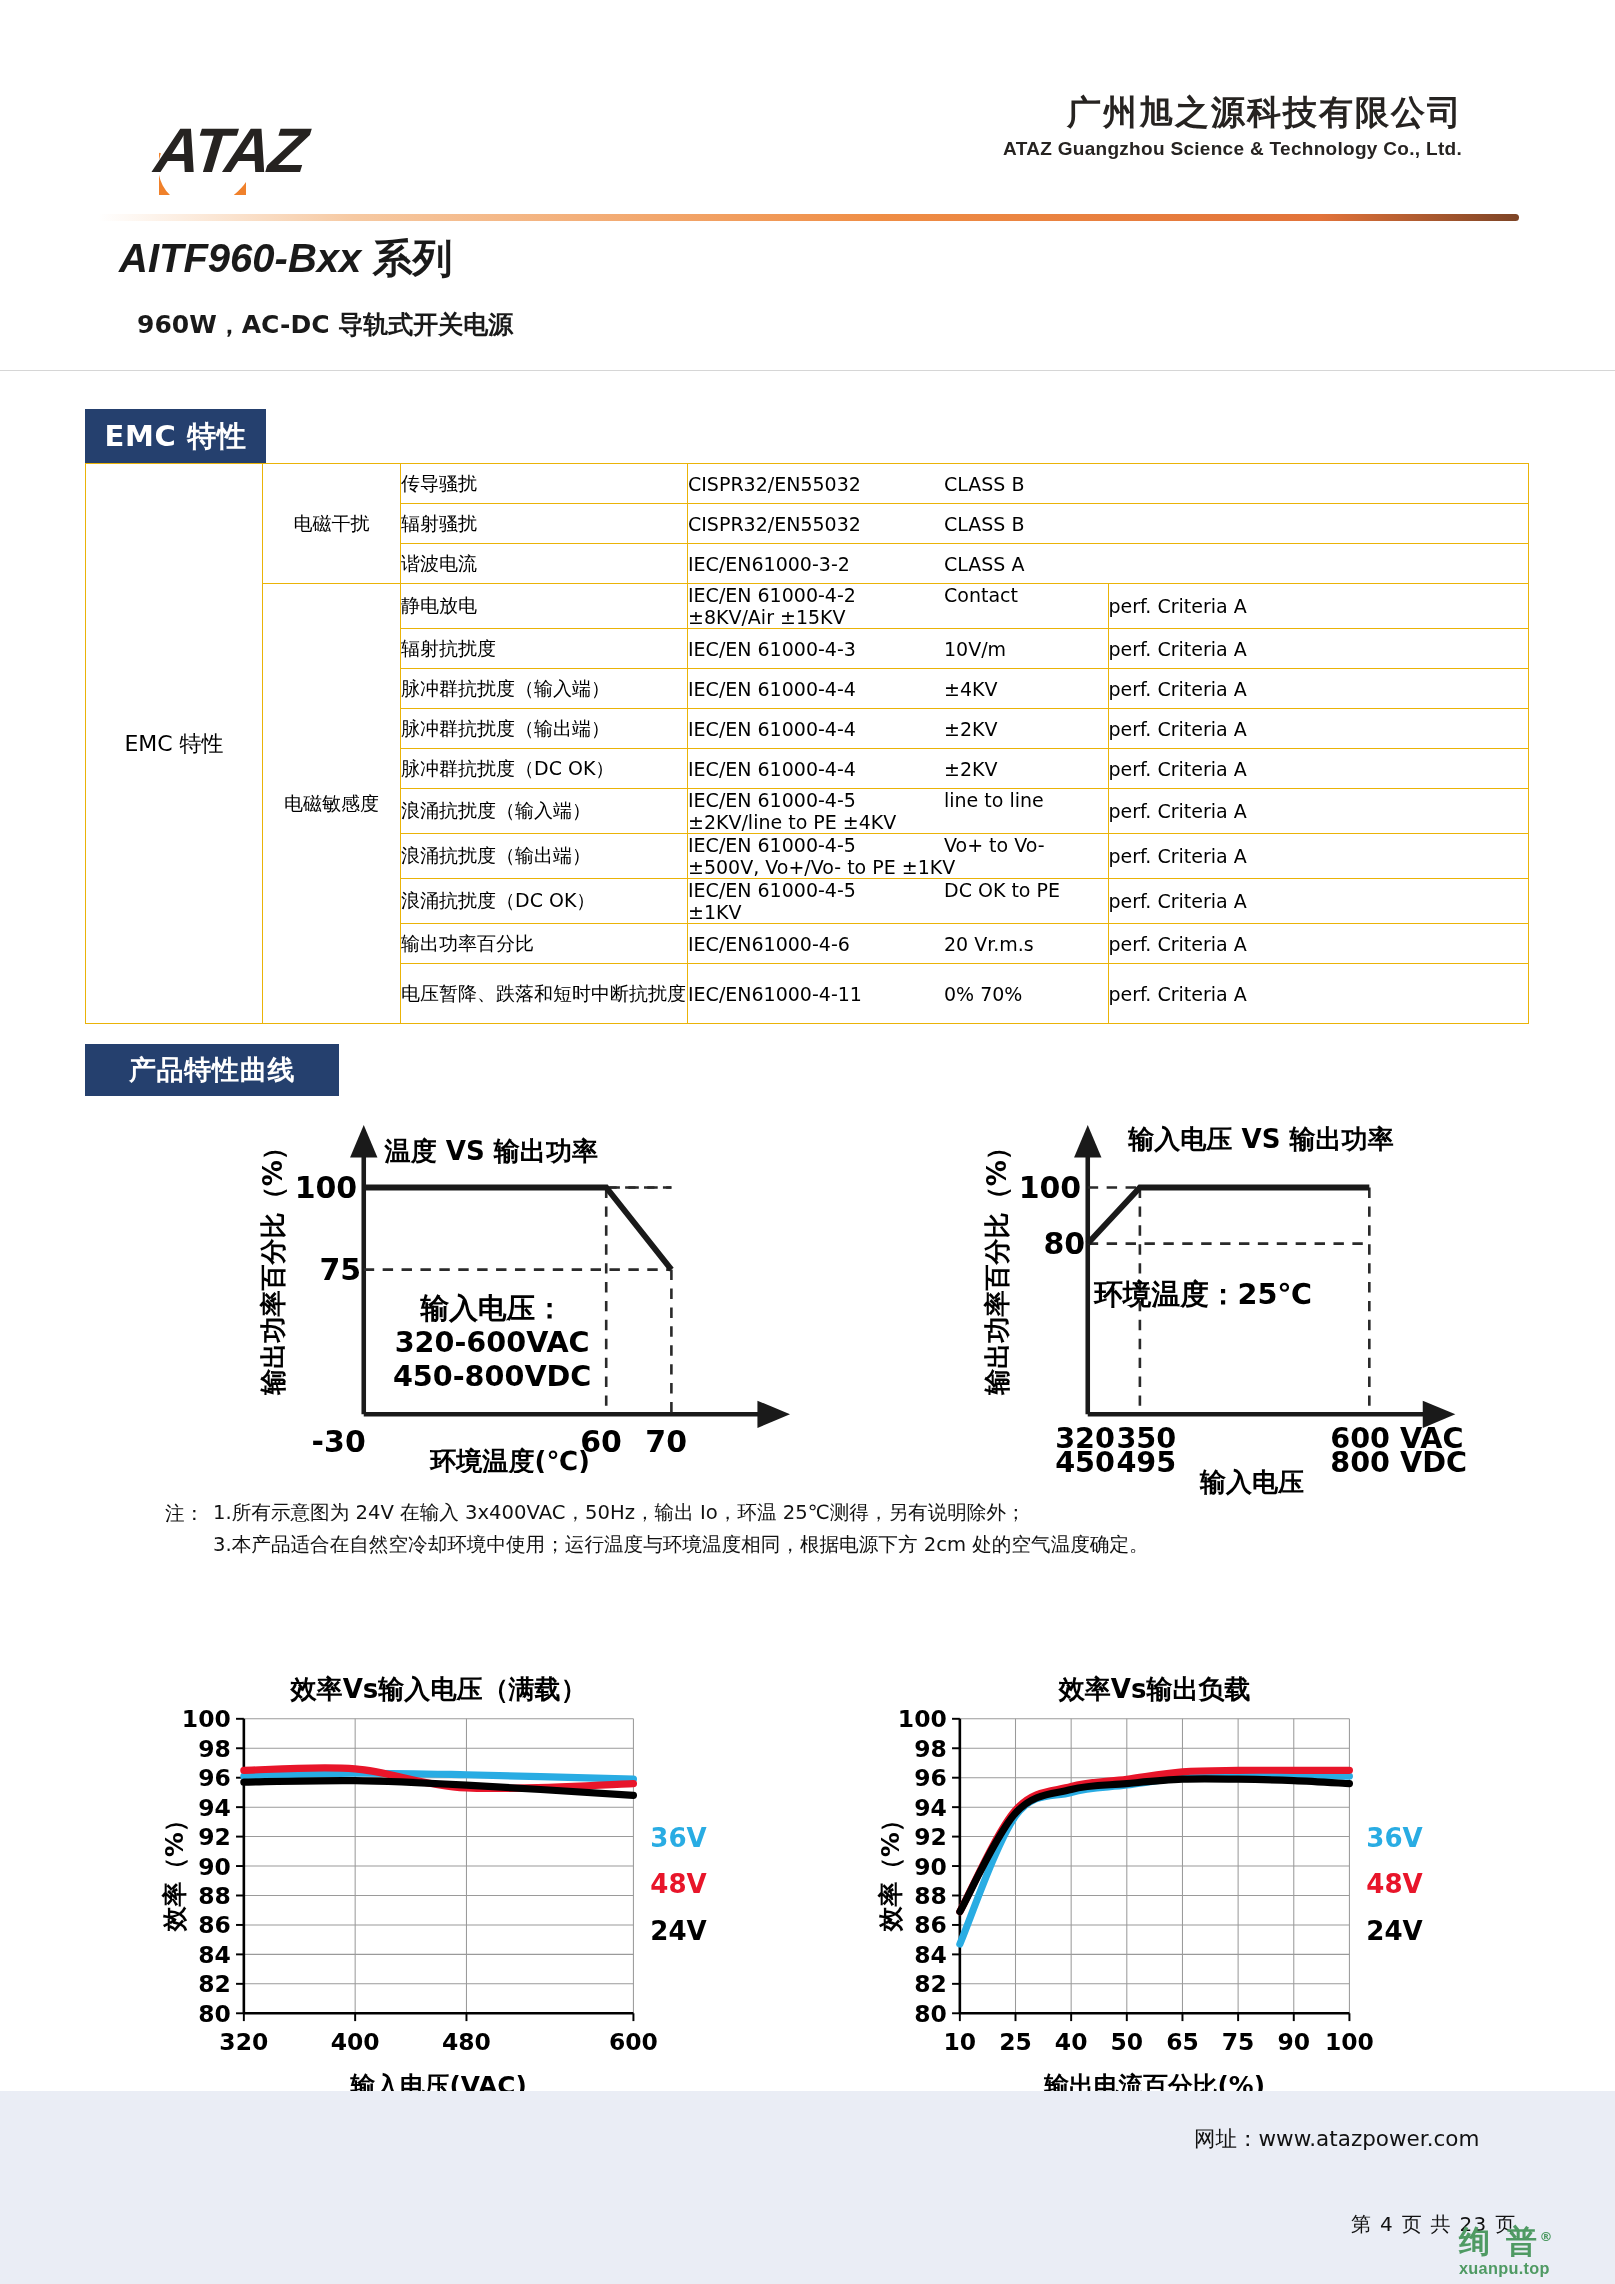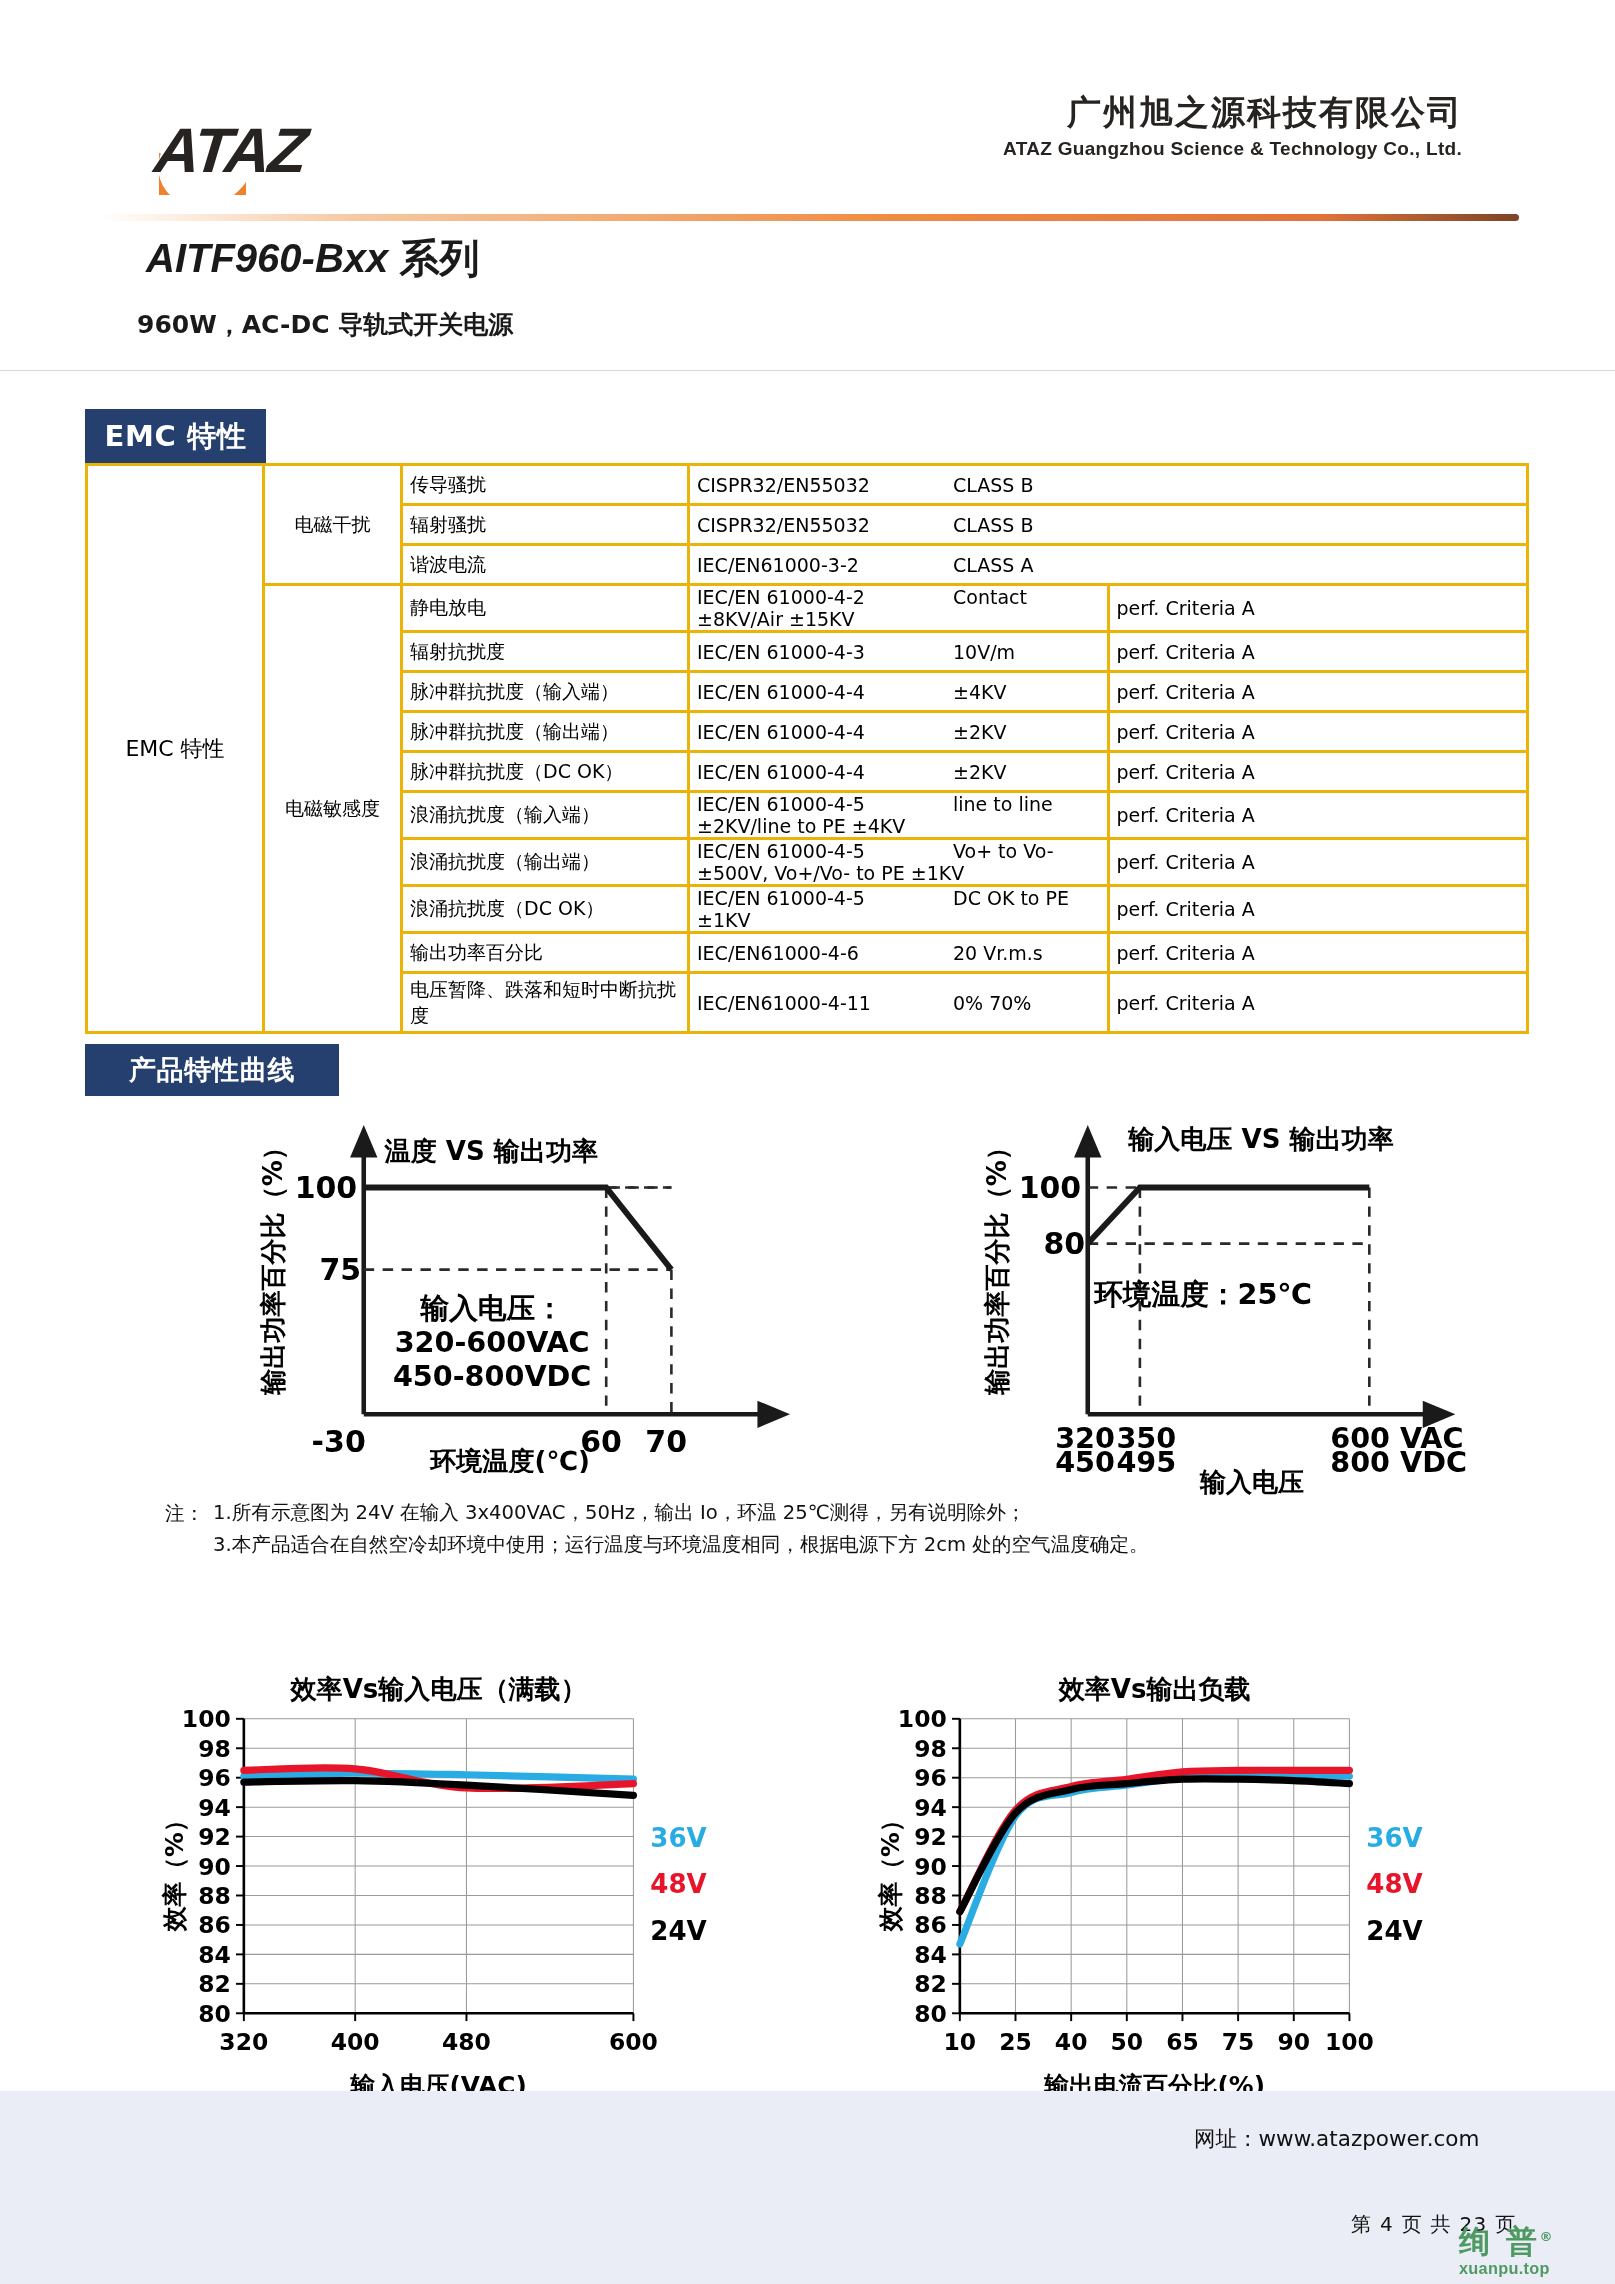--- a/index.html
+++ b/index.html
@@ -41,21 +41,21 @@
     letter-spacing: 0.3px; white-space: nowrap;
   }
   .rule {
     position: absolute; left: 98px; top: 214px; width: 1421px; height: 7.2px;
     background: linear-gradient(to right, #ffffff 0%, #f6c9a2 18%, #ef8d45 55%, #e2733a 86%, #7d4426 100%);
     border-radius: 3.9px;
   }
   .ser-title {
     position: absolute; left: 119px; top: 231px;
     font-size: 40px; font-weight: 700; color: #1a1a1a;
-    font-style: italic; letter-spacing: 0px; white-space: nowrap; margin-left: 27px;
+    font-style: italic; letter-spacing: 0px; white-space: nowrap;
   }
   .ser-title .cn { font-style: normal; font-weight: 700; }
   .ser-sub {
     position: absolute; left: 137px; top: 308px;
     font-size: 25px; font-weight: 700; color: #1a1a1a; white-space: nowrap;
     font-family: "DejaVu Sans", sans-serif;
   }
   .hdr-sep { position: absolute; left: 0; top: 370px; width: 1616px; height: 1.3px; background: #d6d6d6; }
 
   
@@ -66,21 +66,21 @@
   }
   #badge-emc { left: 85px; top: 409px; width: 181px; height: 55px; font-size: 29px; }
   #badge-curve { left: 85px; top: 1044px; width: 254px; height: 52px; font-size: 27px; }
 
   
   .emc-tbl {
     position: absolute; left: 85px; top: 463px; width: 1444px;
     border-collapse: collapse; table-layout: fixed;
     font-family: "DejaVu Sans", sans-serif;
   }
-  .emc-tbl td { border: 3px solid #eab308; padding: 0 7px; vertical-align: middle; }
+  .emc-tbl td { border: 1px solid #eab308; padding: 0 0; vertical-align: middle; }
   .emc-tbl .c-sec  { width: 177px; text-align: center; font-size: 22px; font-weight: 500; }
   .emc-tbl .c-grp  { width: 138px; text-align: center; font-size: 19px; line-height: 1.35; }
   .emc-tbl .c-item { width: 287px; font-size: 19px; line-height: 1.35; }
   .emc-tbl .c-val  { font-size: 19px; }
   .emc-tbl .c-crit { width: 189px; font-size: 19px; }
   .emc-tbl tr { height: 40px; }
   .emc-tbl tr.tall { height: 60px; }
   .val-std { display: inline-block; min-width: 256px; }
 
   

